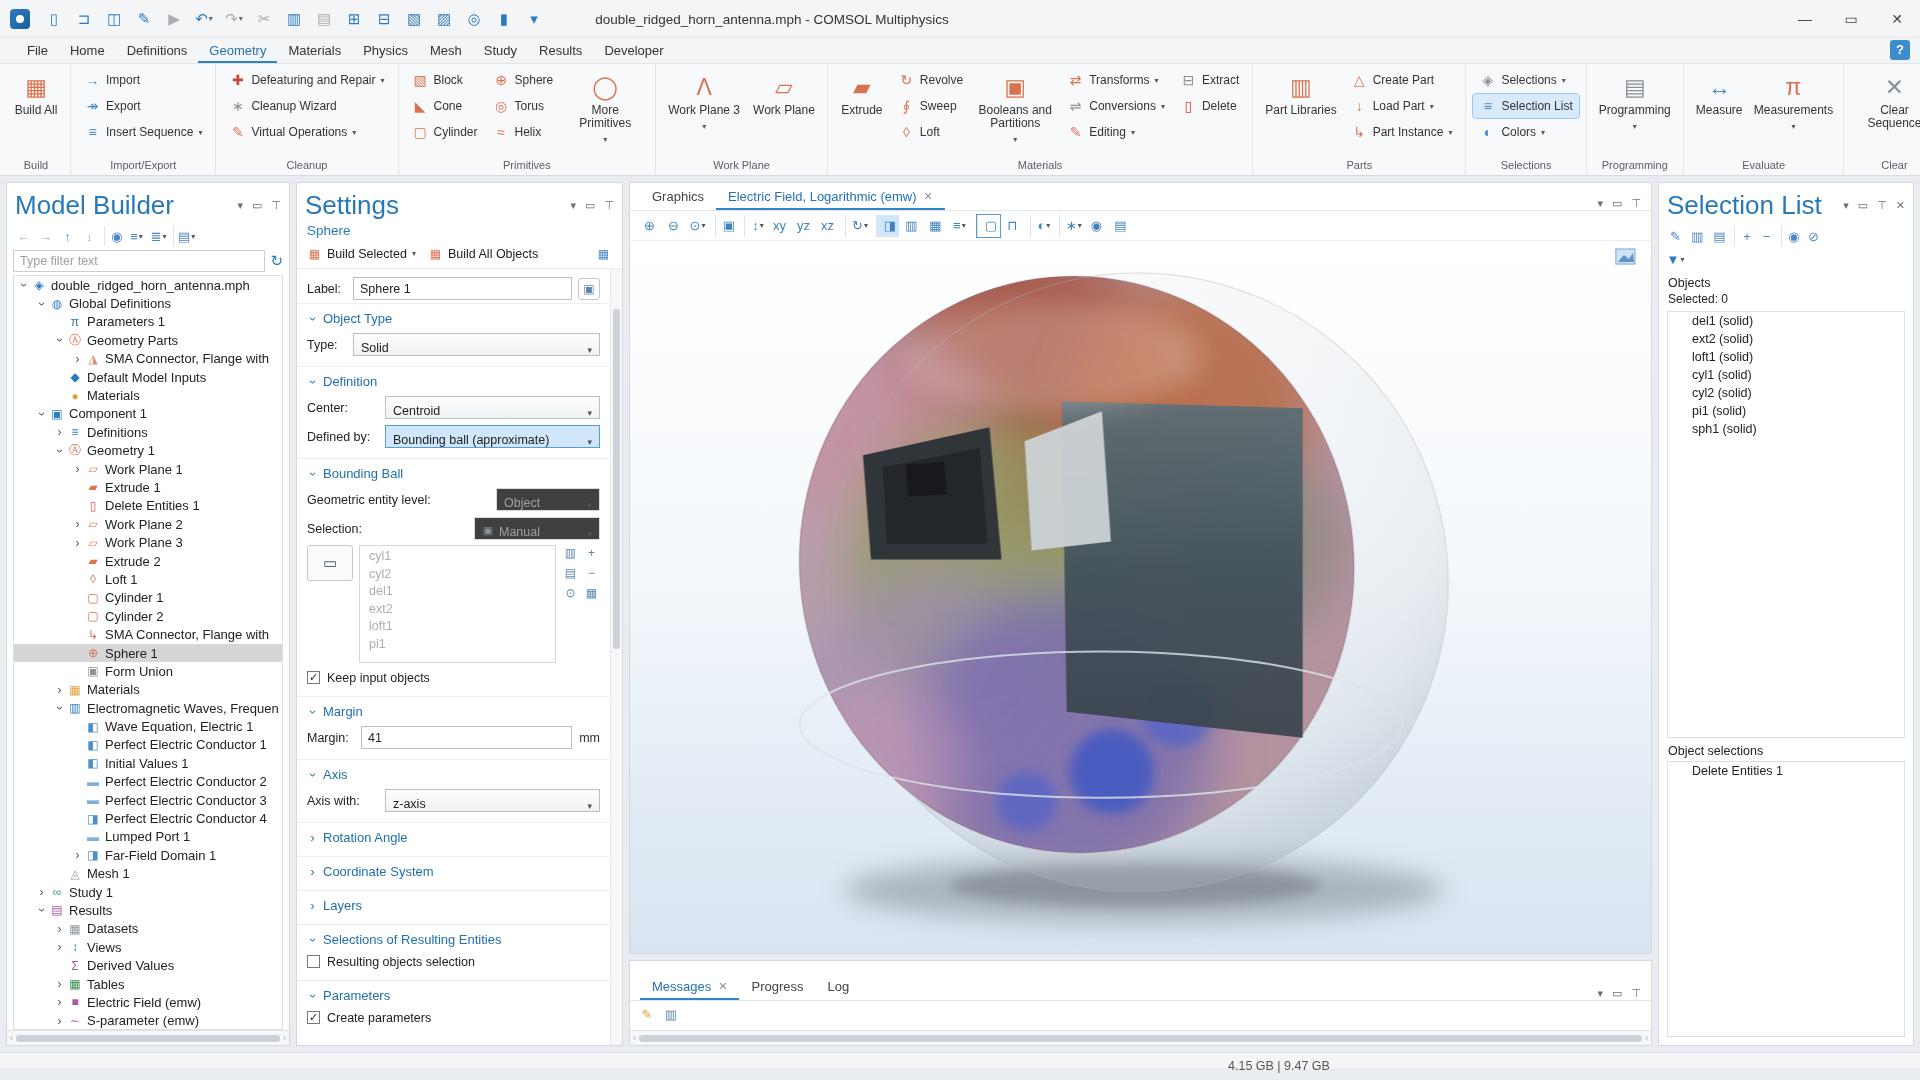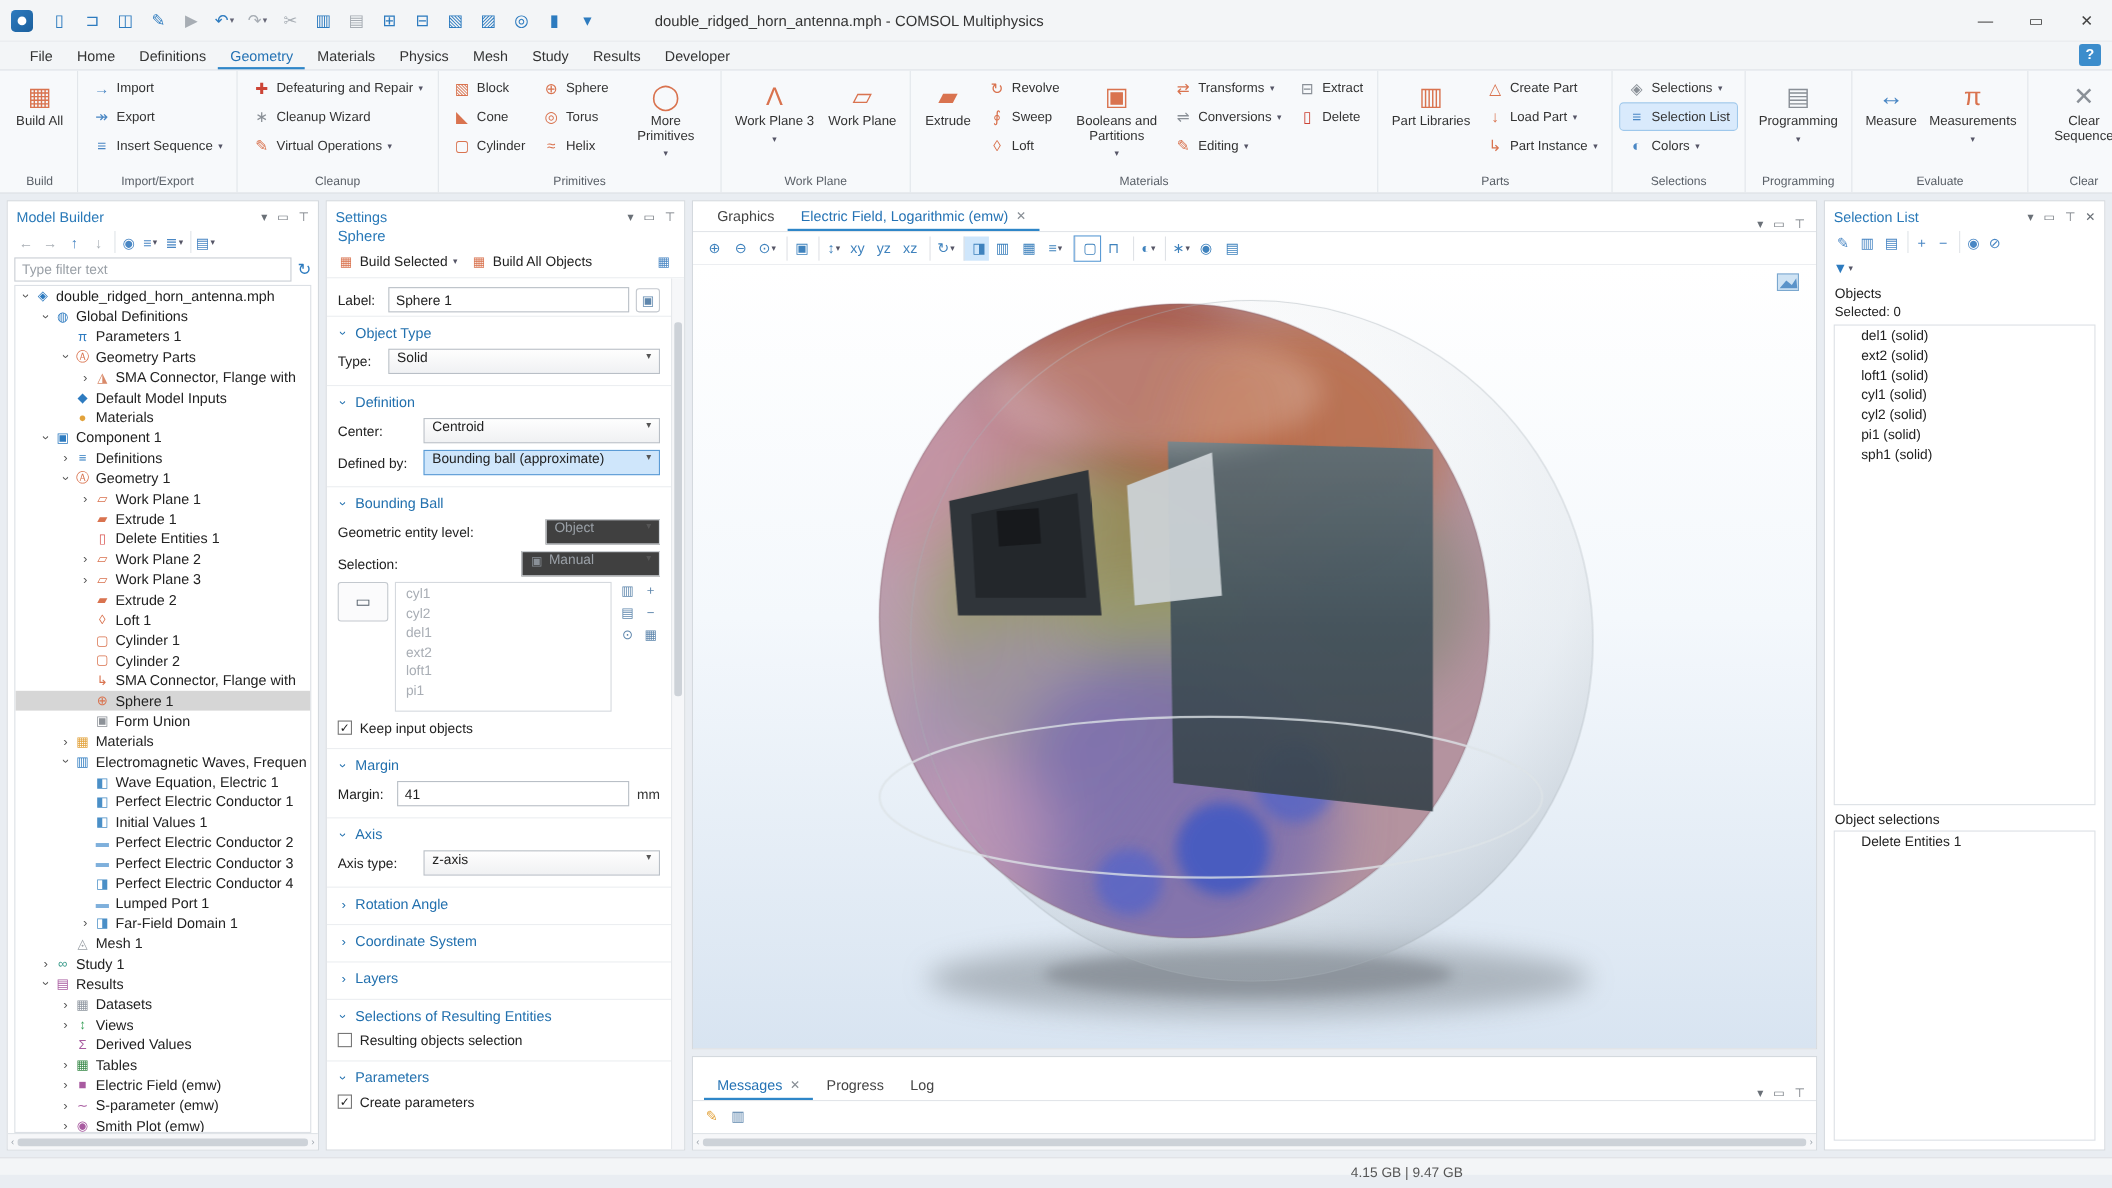--- a/index.html
+++ b/index.html
@@ -36,21 +36,21 @@
 .ric.blue{color:#4a87c4}.ric.gray{color:#8a9097}.ric.red{color:#cc4436}
 .dd{font-size:8px;color:#556}
 
 .main{display:flex;gap:6px;padding:6px;height:876px}
 .panel{background:#fff;border:1px solid #d4d9de;display:flex;flex-direction:column;overflow:hidden}
 .mbp{width:284px}
 .setp{width:327px}
 .centercol{flex:1;display:flex;flex-direction:column;gap:6px;min-width:0}
 .slp{width:256px}
 .phead{display:flex;align-items:center;padding:7px 8px 2px;flex:0 0 auto}
-.ptitle{font-size:13px;color:#2979b8}
+.ptitle{font-size:26px;color:#2979b8}
 .pctrl{margin-left:auto;display:flex;gap:9px;color:#6a7077;font-size:11px;align-items:center}
 .pctrl span{display:inline-block}
 
 .mbtools{display:flex;align-items:center;gap:1px;padding:3px 6px}
 .mi{min-width:21px;height:20px;display:flex;align-items:center;justify-content:center;color:#4a87c4;font-size:13px;gap:1px}
 .mi.dis{color:#aab0b6}
 .mi.sep{border-left:1px solid #e0e4e8;margin-left:3px;padding-left:4px}
 .mi .dd{display:none}.mi.drop .dd{display:inline}
 .mbfilter{display:flex;padding:1px 6px 3px;gap:5px;align-items:center}
 .mbfilter input{flex:1;height:22px;border:1px solid #c9ced4;padding:0 6px;font-size:12.5px;font-family:inherit;color:#333}
@@ -106,21 +106,21 @@
 .tico[data-icon="smith"]::before{content:"◉";color:#a85ba0}
 
 .subtitle{font-size:13.5px;color:#2979b8;padding:0 10px 4px}
 .stoolbar{display:flex;align-items:center;gap:12px;padding:3px 10px 6px;font-size:12.5px;border-bottom:1px solid #eceef1}
 .stool{display:flex;align-items:center;gap:5px}
 .setbody{flex:1;overflow:hidden;position:relative;padding-right:12px}
 .vscroll{position:absolute;right:0;top:0;bottom:0;width:12px;background:#f6f7f9;border-left:1px solid #e6e9ec}
 .vthumb{position:absolute;left:2px;right:2px;top:40px;height:340px;background:#cdd2d8;border-radius:3px}
 .srow{display:flex;align-items:center;padding:3px 10px;font-size:12.5px}
 .slab{width:78px;flex:0 0 78px}
-.combo{flex:1;height:23px;border:1px solid #b9bfc6;background:linear-gradient(#fefefe,#f0f1f3);display:flex;align-items:flex-start;padding:0 7px;font-size:12.5px;overflow:hidden;white-space:nowrap;gap:5px}
+.combo{flex:1;height:23px;border:1px solid #b9bfc6;background:linear-gradient(#fefefe,#f0f1f3);display:flex;align-items:flex-end;padding:0 7px;font-size:12.5px;overflow:hidden;white-space:nowrap;gap:5px}
 .combo::after{content:"▾";margin-left:auto;font-size:9px;color:#555;padding-left:4px}
 .combo.focus{background:#cfe6fb;border-color:#5b9bd5}
 .combo.dis{background:#404040;color:#9aa0a7;border-color:#d7dbdf}
 .tinput{flex:1;height:23px;border:1px solid #b9bfc6;padding:0 6px;font-size:12.5px;font-family:inherit;color:#222;background:#fff}
 .ssec{border-top:1px solid #eceef1;padding:6px 0 7px}
 .shead2{color:#2270ae;font-size:13px;display:flex;gap:5px;align-items:center;padding:1px 10px;margin-bottom:3px}
 .sexp{display:inline-block;width:11px;text-align:center;font-size:12px;color:#2270ae}
 .shead2.open .sexp{transform:rotate(90deg)}
 .selwrap{display:flex;gap:6px;padding:2px 10px 4px;align-items:flex-start}
 .activebtn{width:46px;height:36px;border:1px solid #c3c8ce;border-radius:3px;background:#fbfbfc;display:flex;align-items:center;justify-content:center;color:#55606a;font-size:15px}
@@ -939,21 +939,21 @@
           <input class="tinput" value="41" style="">
           <span class="unit">mm</span>
         </div>
       </div>
       <div class="ssec">
         <div class="shead2 open">
             <span class="sexp">›</span>
             <span>Axis</span>
           </div>
         <div class="srow">
-          <span class="slab">Axis type:</span>
+          <span class="slab">Axis with:</span>
           <span class="combo">
               <span>z-axis</span>
             </span>
         </div>
       </div>
       <div class="ssec">
         <div class="shead2">
             <span class="sexp">›</span>
             <span>Rotation Angle</span>
           </div>

